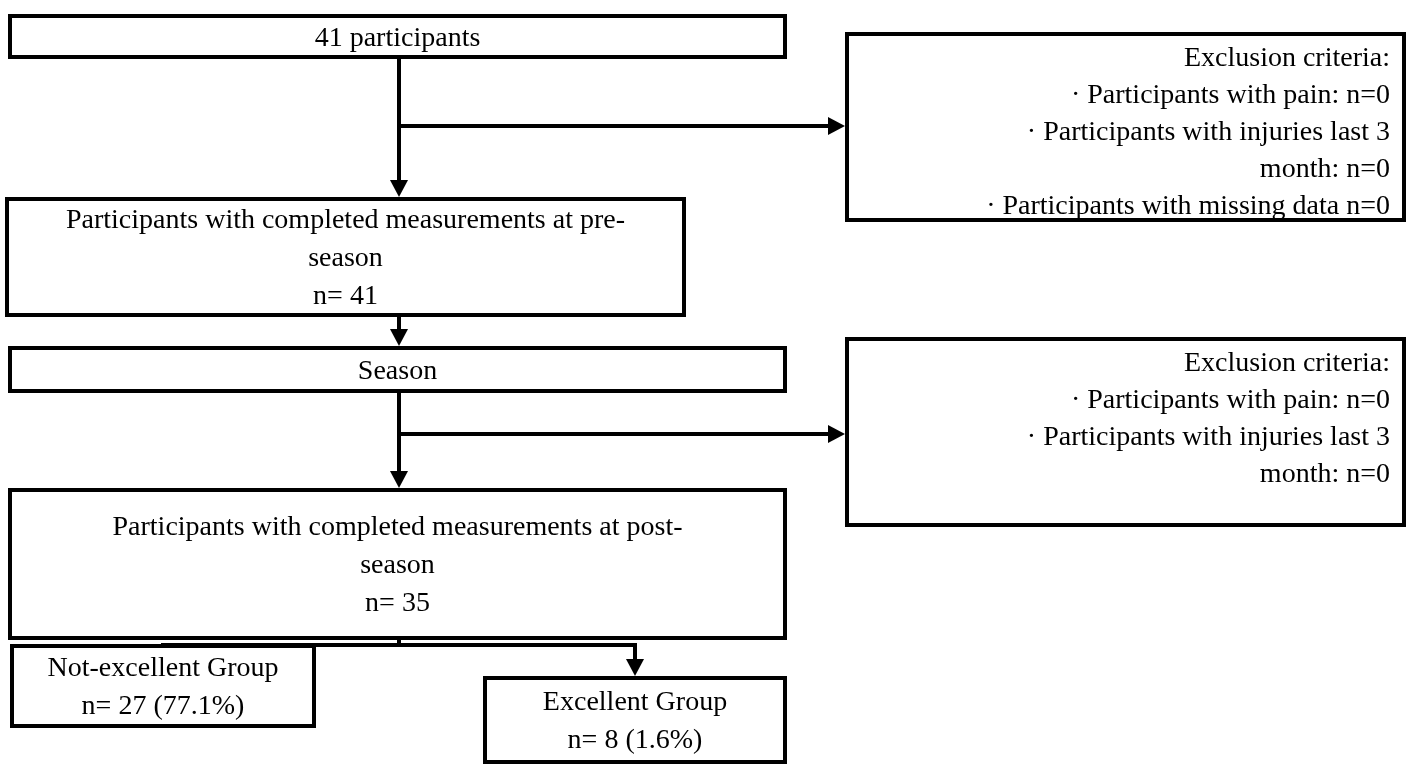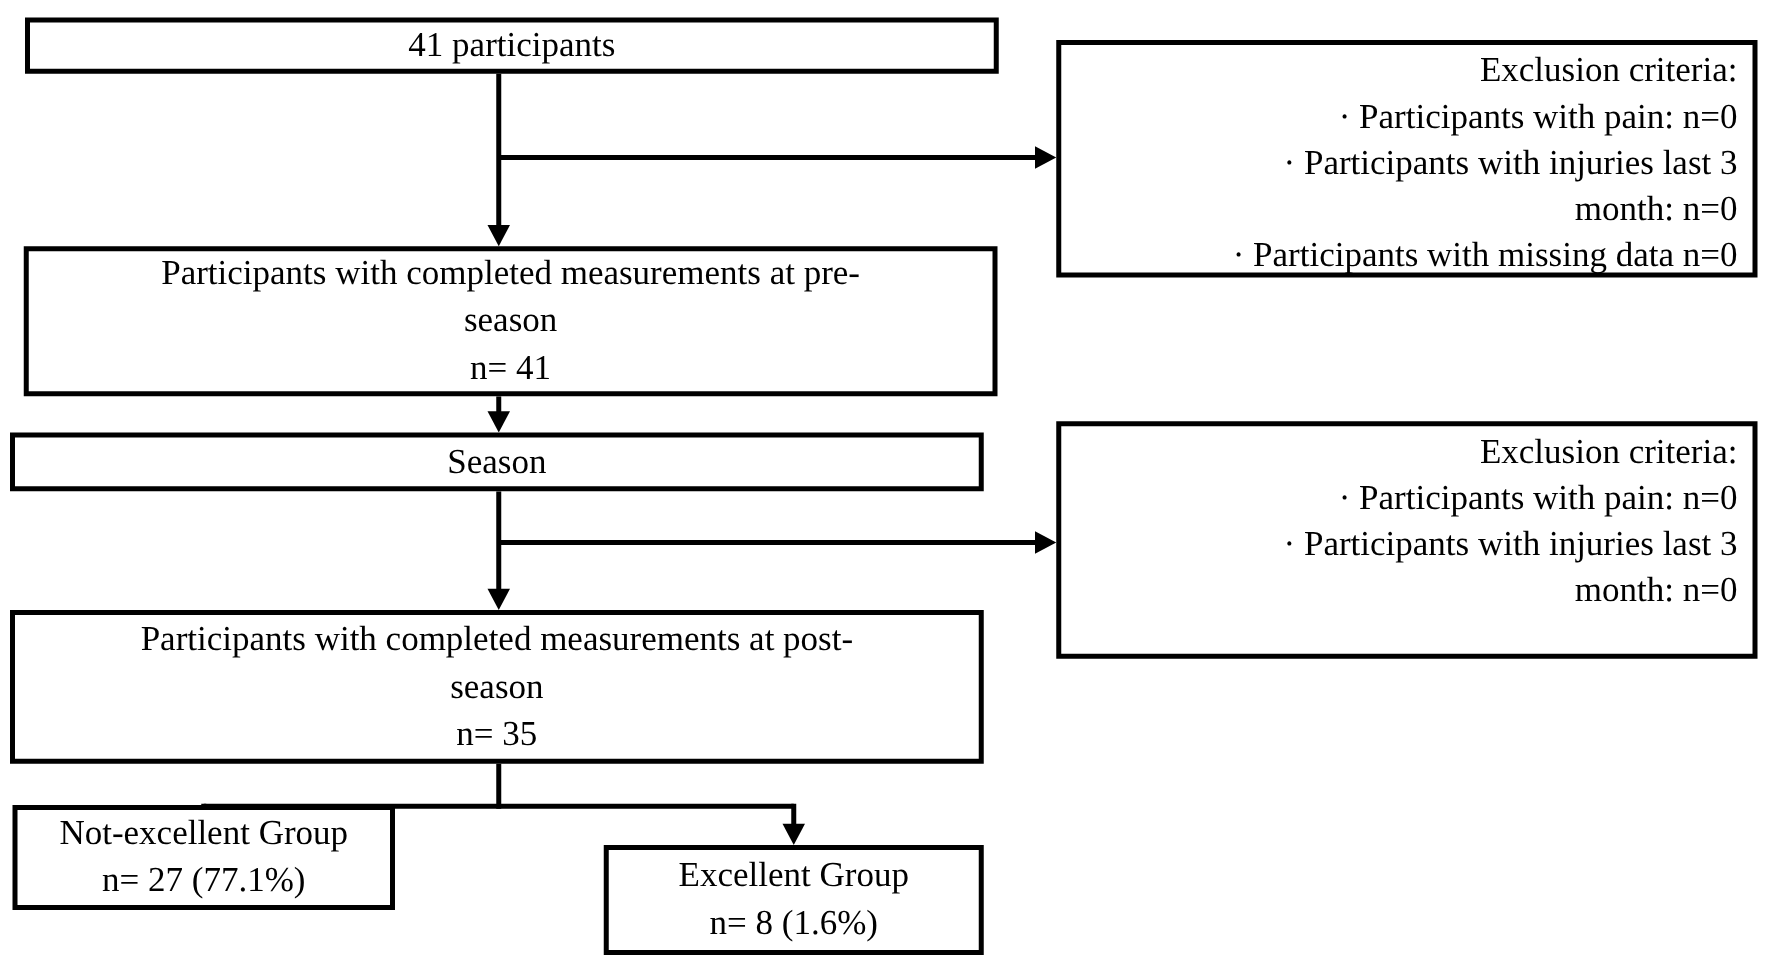--- a/index.html
+++ b/index.html
@@ -71,50 +71,50 @@
 
       <line x1="399" y1="608" x2="399" y2="647"></line>
       <line x1="163" y1="645" x2="635" y2="645"></line>
       <line x1="163" y1="643" x2="163" y2="661"></line>
       <polygon points="154,659 172,659 163,676" stroke="none"></polygon>
       <line x1="635" y1="643" x2="635" y2="661"></line>
       <polygon points="626,659 644,659 635,676" stroke="none"></polygon>
     </g>
   </svg>
 
-  <div class="box center" style="left:20px; top:14px; width:779px; height:45px;text-align:center;">
+  <div class="box center" style="left:8px; top:14px; width:779px; height:45px;text-align:center;">
     <div class="line">41 participants</div>
   </div>
 
   <div class="box lefttext" style="left:845px; top:32px; width:561px; height:190px;">
     <div class="line">Exclusion criteria:</div>
     <div class="line"> · Participants with pain: n=0</div>
     <div class="line"> · Participants with injuries last 3</div>
     <div class="line">month: n=0</div>
     <div class="line"> · Participants with missing data n=0</div>
   </div>
 
-  <div class="box center" style="left:19px; top:197px; width:779px; height:120px;">
+  <div class="box center" style="left:5px; top:197px; width:681px; height:120px;">
     <div class="line">Participants with completed measurements at pre-</div>
     <div class="line">season</div>
     <div class="line">n= 41</div>
   </div>
 
   <div class="box center" style="left:8px; top:346px; width:779px; height:47px;">
     <div class="line">Season</div>
   </div>
 
   <div class="box lefttext" style="left:845px; top:337px; width:561px; height:190px;">
     <div class="line">Exclusion criteria:</div>
     <div class="line"> · Participants with pain: n=0</div>
     <div class="line"> · Participants with injuries last 3</div>
     <div class="line">month: n=0</div>
   </div>
 
-  <div class="box center" style="left:8px; top:488px; width:779px; height:123px;">
+  <div class="box center" style="left:8px; top:488px; width:779px; height:152px;">
     <div class="line">Participants with completed measurements at post-</div>
     <div class="line">season</div>
     <div class="line">n= 35</div>
   </div>
 
   <div class="box center" style="left:10px; top:644px; width:306px; height:84px;">
     <div class="line">Not-excellent Group</div>
     <div class="line">n= 27 (77.1%)</div>
   </div>
 

